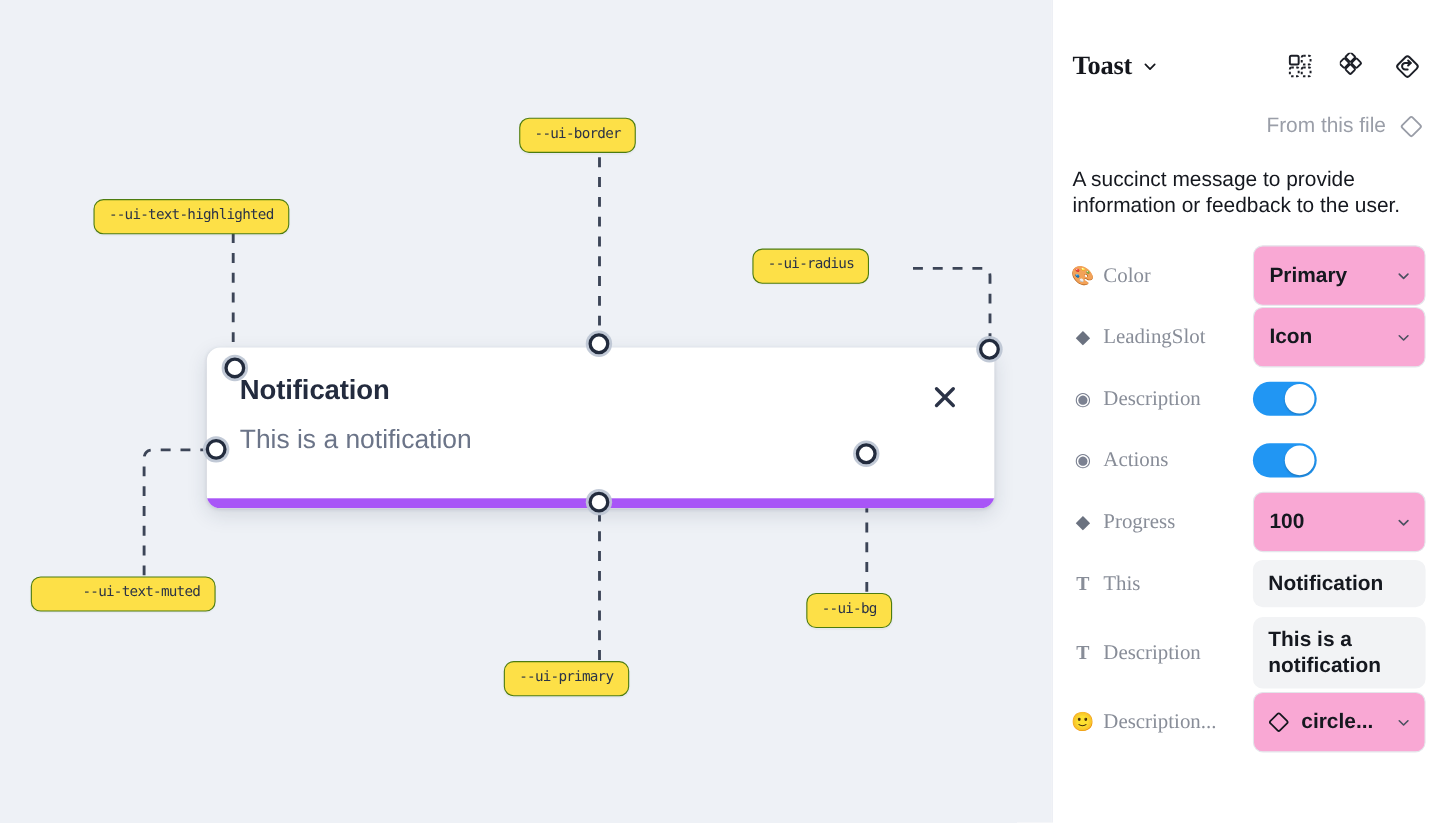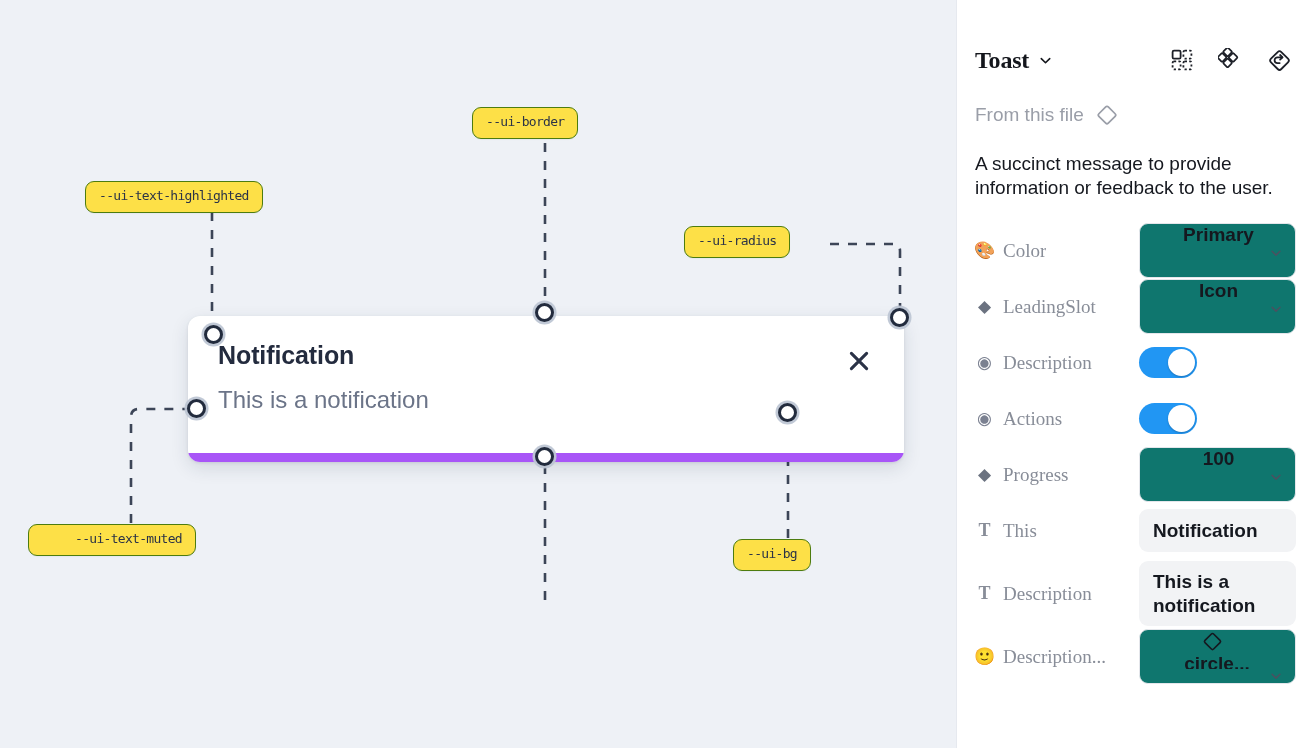--- a/index.html
+++ b/index.html
@@ -146,20 +146,21 @@
     color: #1c1f27;
   }
   .hicon { display: flex; cursor: pointer; }
 
   .from-file {
     display: flex;
     align-items: center;
     gap: 10px;
     margin: 4px 0 0 2px;
     height: 30px;
+    justify-content: flex-end;
   }
   .from-file-label {
     font-size: 19px;
     color: #9a9ea8;
     font-weight: 400;
   }
   .panel-desc {
     margin: 22px 0 0 2px;
     font-size: 19px;
     line-height: 1.28;
@@ -207,23 +208,22 @@
   .select {
     display: flex;
     align-items: center;
     height: 55px;
     border: 1px solid #e4e6eb;
     border-radius: 9px;
     padding: 0 12px 0 14px;
     font-size: 19px;
     font-weight: 600;
     color: #15181f;
-    background: #0f766e;
-    cursor: pointer;
-    flex-direction: column;
+    background: #f9a8d4;
+    cursor: pointer;
   }
   .select .sv {
     overflow: hidden; text-overflow: ellipsis; white-space: nowrap;
   }
   .select .chev { margin-left: auto; display: flex; color: #4b5160; padding-left: 6px; }
   .select .lead-diamond { display: flex; margin-right: 9px; flex: none; }
 
   .textfield {
     display: flex;
     align-items: center;
@@ -295,20 +295,21 @@
     <div class="pill" style="left:472px; top:107px;">--ui-border</div>
 
     <div class="pill" style="left:85px; top:181px;">--ui-text-highlighted</div>
 
     <div class="pill" style="left:684px; top:226px;">--ui-radius</div>
 
     <div class="pill" style="left:28px; top:524px;padding-left:46px;">--ui-text-muted</div>
 
     <div class="pill" style="left:733px; top:539px;">--ui-bg</div>
 
+    <div class="pill" style="left:458px; top:601px;">--ui-primary</div>
 
     <div class="marker" style="left:535px; top:303px;"></div>
     <div class="marker" style="left:204px; top:325px;"></div>
     <div class="marker" style="left:890px; top:308px;"></div>
     <div class="marker" style="left:187px; top:399px;"></div>
     <div class="marker" style="left:778px; top:403px;"></div>
     <div class="marker" style="left:535px; top:447px;"></div>
   </div>
 
   <div class="panel">

